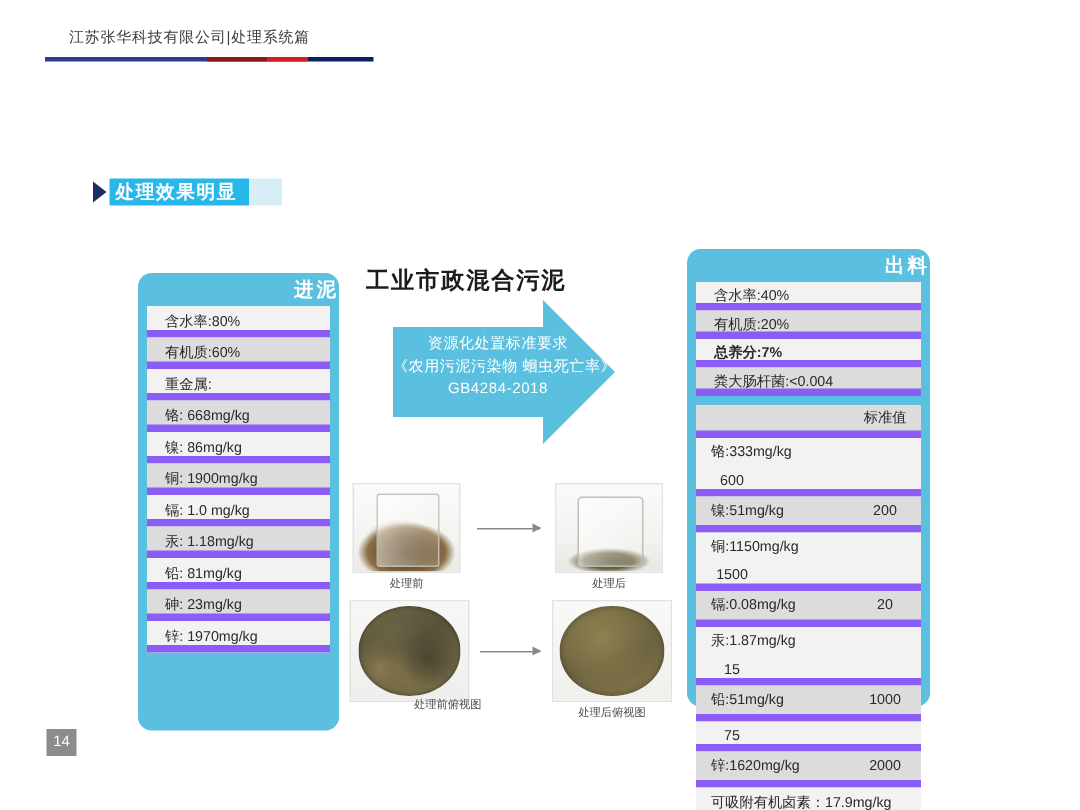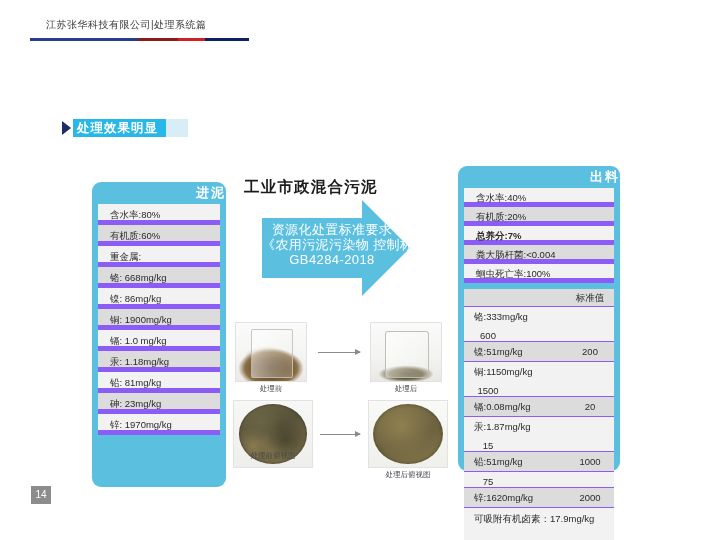--- a/index.html
+++ b/index.html
@@ -47,51 +47,51 @@
     border-bottom:5px solid #8b5cf6;white-space:nowrap;box-sizing:border-box;
   }
   .row.alt{background:#dcdcdc;}
   .row.plain{background:#f2f2f2;}
 
   #panel-in{left:92px;top:182px;width:134px;height:305px;}
   #panel-out{left:458px;top:166px;width:162px;height:305px;}
 
   
   .tbl{margin:0 6px 6px 6px;background:#f2f2f2;}
-  .trow{display:flex;border-bottom:1px solid #8b5cf6;box-sizing:border-box;}
+  .trow{display:flex;border-bottom:5px solid #8b5cf6;box-sizing:border-box;}
   .trow .c1{flex:1 1 auto;font-size:9.5px;color:#2a2a2a;padding-left:10px;line-height:19px;height:19px;white-space:nowrap;overflow:hidden;}
   .trow .c2{width:48px;font-size:9.5px;color:#2a2a2a;text-align:center;line-height:19px;height:15px;}
   .trow.alt{background:#dcdcdc;}
   .trow.plain{background:#f2f2f2;flex-direction:column;}
   .trow.hdr .c1{height:17px;line-height:17px;}
   .trow.hdr .c2{height:17px;line-height:17px;font-size:9.5px;}
   .trow.tall .c1{height:34px;line-height:15px;padding-top:3px;box-sizing:border-box;white-space:normal;}
   .trow.tall .c2{height:34px;line-height:34px;}
 
   
   .arrow{position:absolute;left:262px;top:200px;width:145px;height:96px;}
   .arrow .shaft{position:absolute;left:0;top:18px;width:100px;height:60px;background:#5bc0e0;}
   .arrow .head{position:absolute;left:100px;top:0;width:0;height:0;
       border-top:48px solid transparent;border-bottom:48px solid transparent;border-left:48px solid #5bc0e0;}
   .arrow-text{position:absolute;left:262px;top:222px;width:140px;text-align:center;color:#fff;
-      font-size:13px;line-height:15px;letter-spacing:.4px;}
+      font-size:10px;line-height:15px;letter-spacing:.4px;}
   .arrow-text div{white-space:nowrap;}
 
   
   .photo{position:absolute;background:#fff;border:1px solid #e2e2e2;box-sizing:border-box;overflow:hidden;}
   .cap{position:absolute;font-size:7.5px;color:#4a4a4a;text-align:center;white-space:nowrap;}
 
   #ph-a{left:235px;top:322px;width:72px;height:60px;}
   #ph-b{left:370px;top:322px;width:72px;height:60px;}
   #ph-c{left:233px;top:400px;width:80px;height:68px;}
   #ph-d{left:368px;top:400px;width:80px;height:68px;}
 
   #cap-a{left:235px;top:384px;width:72px;}
   #cap-b{left:370px;top:384px;width:72px;}
-  #cap-c{left:225px;top:451px;width:96px;}
+  #cap-c{left:225px;top:465px;width:96px;text-align:right;}
   #cap-d{left:360px;top:470px;width:96px;}
 
   
   .mini-arrow{position:absolute;height:1px;background:#8a8a8a;}
   .mini-arrow::after{content:"";position:absolute;right:-1px;top:-3px;width:0;height:0;
      border-top:3.5px solid transparent;border-bottom:3.5px solid transparent;border-left:6px solid #8a8a8a;}
   #ma-1{left:318px;top:352px;width:42px;}
   #ma-2{left:320px;top:434px;width:40px;}
 
   
@@ -150,21 +150,21 @@
   </div>
 
   <div class="center-title">工业市政混合污泥</div>
 
   <div class="arrow">
     <div class="shaft"></div>
     <div class="head"></div>
   </div>
   <div class="arrow-text">
     <div>资源化处置标准要求</div>
-    <div>《农用污泥污染物 控制标准》</div>
+    <div>《农用污泥污染物 蛔虫死亡率》</div>
     <div>GB4284-2018</div>
   </div>
 
   <div class="panel" id="panel-in">
     <div class="panel-title">进泥</div>
     <div class="rows" id="inlet-rows">
         <div class="row plain">含水率:80%</div>
         <div class="row alt">有机质:60%</div>
         <div class="row plain">重金属:</div>
         <div class="row alt">铬: 668mg/kg</div>
@@ -178,21 +178,20 @@
       </div>
   </div>
 
   <div class="panel" id="panel-out">
     <div class="panel-title">出料</div>
     <div class="rows" id="outlet-rows">
         <div class="row plain" style="height: 19px; line-height: 19px; padding-left: 12px;">含水率:40%</div>
         <div class="row alt" style="height: 19px; line-height: 19px;">有机质:20%</div>
         <div class="row plain" style="height: 19px; line-height: 19px; font-weight: bold;">总养分:7%</div>
         <div class="row alt" style="height: 19px; line-height: 19px;">粪大肠杆菌:&lt;0.004</div>
-        <div class="row plain" style="height: 19px; line-height: 19px;">蛔虫死亡率:100%</div>
       </div>
     <div class="tbl" id="outlet-table">
         <div class="trow hdr alt">
           <div class="c1"></div>
           <div class="c2">标准值</div>
         </div>
         <div class="trow plain">
           <div class="c1">铬:333mg/kg</div>
           <div class="c2">600</div>
         </div>

